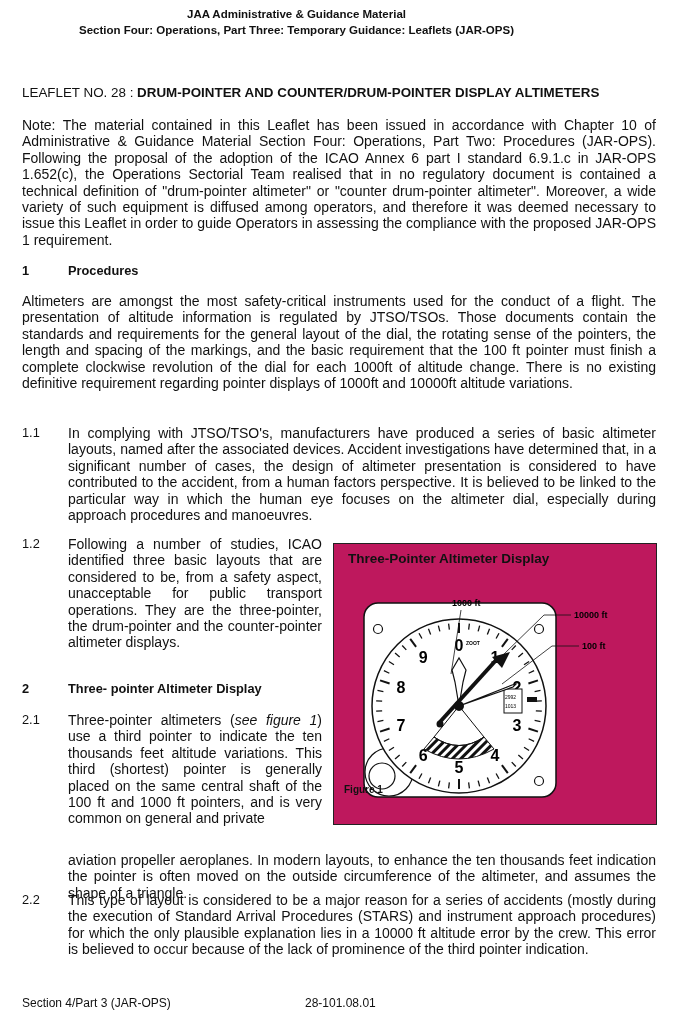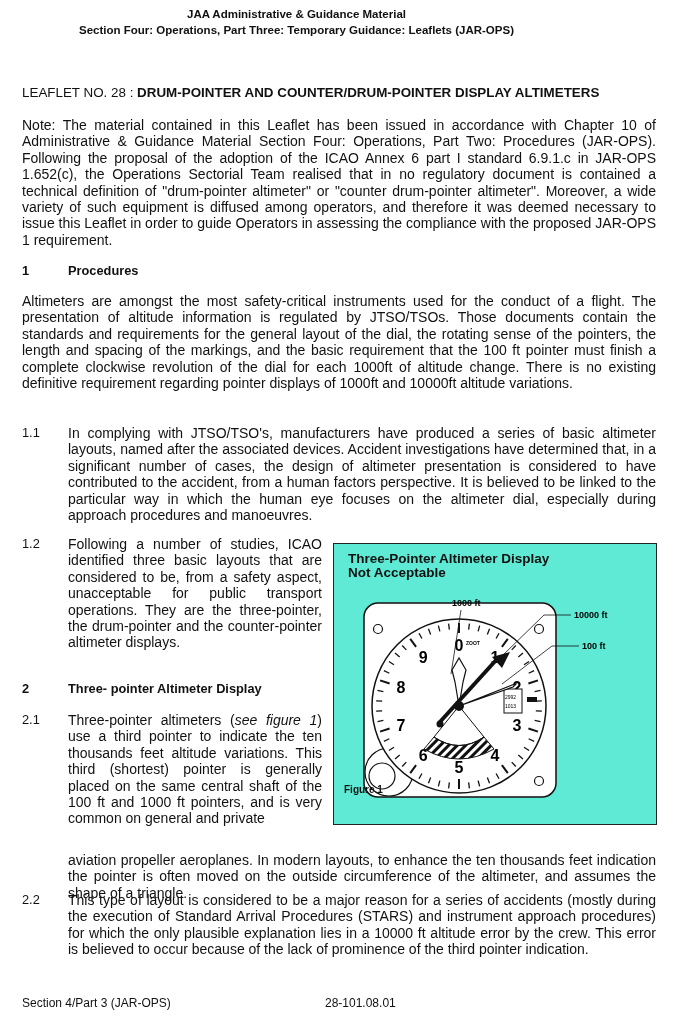--- a/index.html
+++ b/index.html
@@ -4,21 +4,21 @@
 <style>
   html, body { margin: 0; padding: 0; background: #ffffff; }
   body { width: 677px; height: 1033px; position: relative; overflow: hidden;
          font-family: "Liberation Sans", sans-serif; color: #111; }
   .hdr { position: absolute; left: 0; width: 593px; text-align: center; font-weight: bold; font-size: 11.5px; }
   .title { position: absolute; left: 22px; top: 85px; font-size: 13.4px; white-space: nowrap; }
   .title b { font-weight: bold; }
   .para { position: absolute; font-size: 14px; line-height: 16.4px; text-align: justify; }
   .num { position: absolute; font-size: 12.8px; }
   .sechead { position: absolute; font-size: 12.8px; font-weight: bold; }
-  .figure { position: absolute; left: 333px; top: 543px; width: 322px; height: 280px; border: 1px solid #222; background: #5eead4; }
+  .figure { position: absolute; left: 333px; top: 543px; width: 322px; height: 280px; border: 1px solid #222; background: #be185d; }
   .fig-title { position: absolute; left: 14px; top: 8px; font-weight: bold; font-size: 13.5px; line-height: 14px; }
   .fig-cap { position: absolute; left: 10px; top: 240px; font-weight: bold; font-size: 10px; }
   .fig-svg { position: absolute; left: 0; top: 0; }
   .footer { position: absolute; top: 996px; font-size: 12px; }
   .lbl { font-family: "Liberation Sans", sans-serif; font-weight: bold; font-size: 9px; }
   .dialnum { font-family: "Liberation Sans", sans-serif; font-weight: bold; font-size: 16px; }
 </style>
 </head>
 <body>
 
@@ -48,21 +48,20 @@
 <div class="num" style="left:22px; top:712px;">2.1</div>
 <div class="para" style="left:68px; top:712px; width:254px;"><span>Three-pointer altimeters (</span><i>see figure 1</i><span>) use a third pointer to indicate the ten thousands feet altitude variations. This third (shortest) pointer is generally placed on the same central shaft of the 100 ft and 1000 ft pointers, and is very common on general and private</span></div>
 <div class="para" style="left:68px; top:827px; width:588px;margin-top:25px;">aviation propeller aeroplanes. In modern layouts, to enhance the ten thousands feet indication the pointer is often moved on the outside circumference of the altimeter, and assumes the shape of a triangle.</div>
 
 <div class="num" style="left:22px; top:892px;">2.2</div>
 <div class="para" style="left:68px; top:892px; width:588px;">This type of layout is considered to be a major reason for a series of accidents (mostly during the execution of Standard Arrival Procedures (STARS) and instrument approach procedures) for which the only plausible explanation lies in a 10000 ft altitude error by the crew. This error is believed to occur because of the lack of prominence of the third pointer indication.</div>
 
 <div class="figure">
   <div class="fig-title">
     <div>Three-Pointer   Altimeter Display</div>
-    <div>Not Acceptable</div>
   </div>
   <svg class="fig-svg" width="322" height="280">
 
     <rect x="30" y="59" width="192" height="194" rx="14" ry="14" fill="#fff" stroke="#111" stroke-width="1.5"></rect>
 
     <circle cx="55" cy="228" r="24" fill="#fff" stroke="#111" stroke-width="1.2"></circle>
     <circle cx="48" cy="232" r="13" fill="#fff" stroke="#111" stroke-width="1.2"></circle>
 
     <circle cx="44" cy="85" r="4.5" fill="#fff" stroke="#111" stroke-width="1.2"></circle>
     <circle cx="205" cy="85" r="4.5" fill="#fff" stroke="#111" stroke-width="1.2"></circle>
@@ -165,13 +164,13 @@
     <line x1="218" y1="102" x2="168" y2="140" stroke="#111" stroke-width="0.8"></line>
 
     <text class="lbl" x="118" y="62">1000 ft</text>
     <text class="lbl" x="240" y="74">10000 ft</text>
     <text class="lbl" x="248" y="105">100 ft</text>
   </svg>
   <div class="fig-cap">Figure 1</div>
 </div>
 
 <div class="footer" style="left:22px;">Section 4/Part 3 (JAR-OPS)</div>
-<div class="footer" style="left:305px;margin-left:20px;">28-101.08.01</div>
+<div class="footer" style="left:305px;">28-101.08.01</div>
 
 </body></html>

